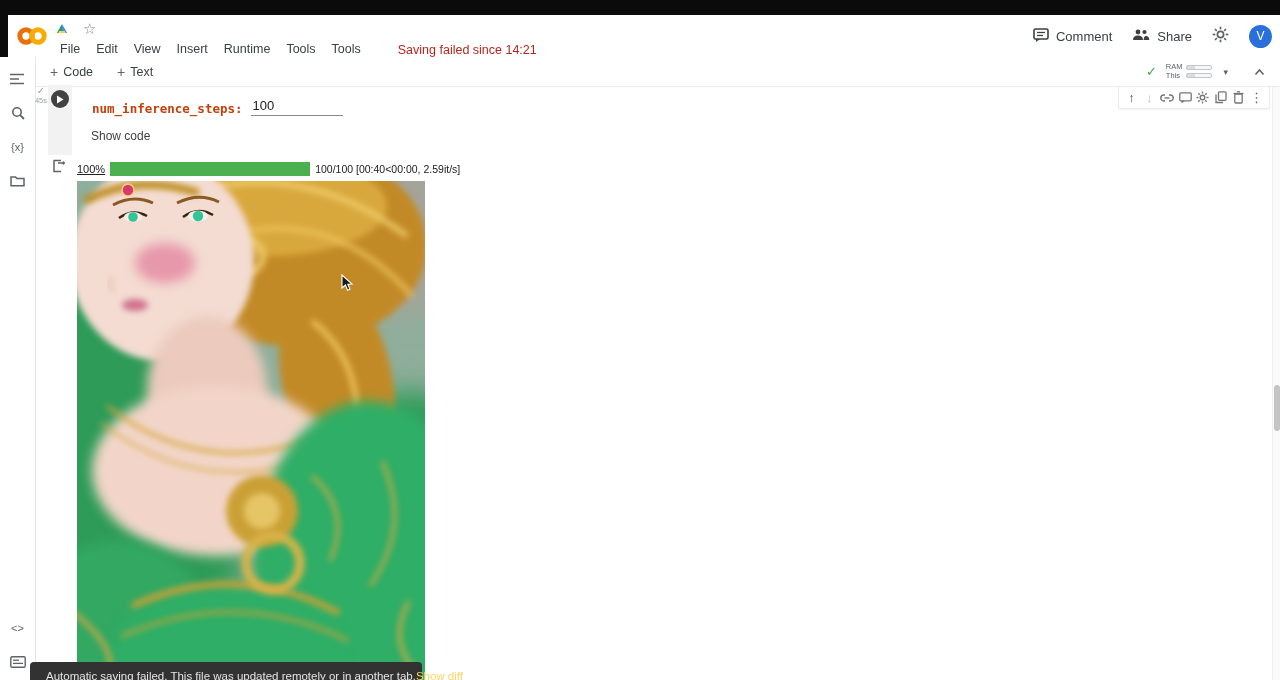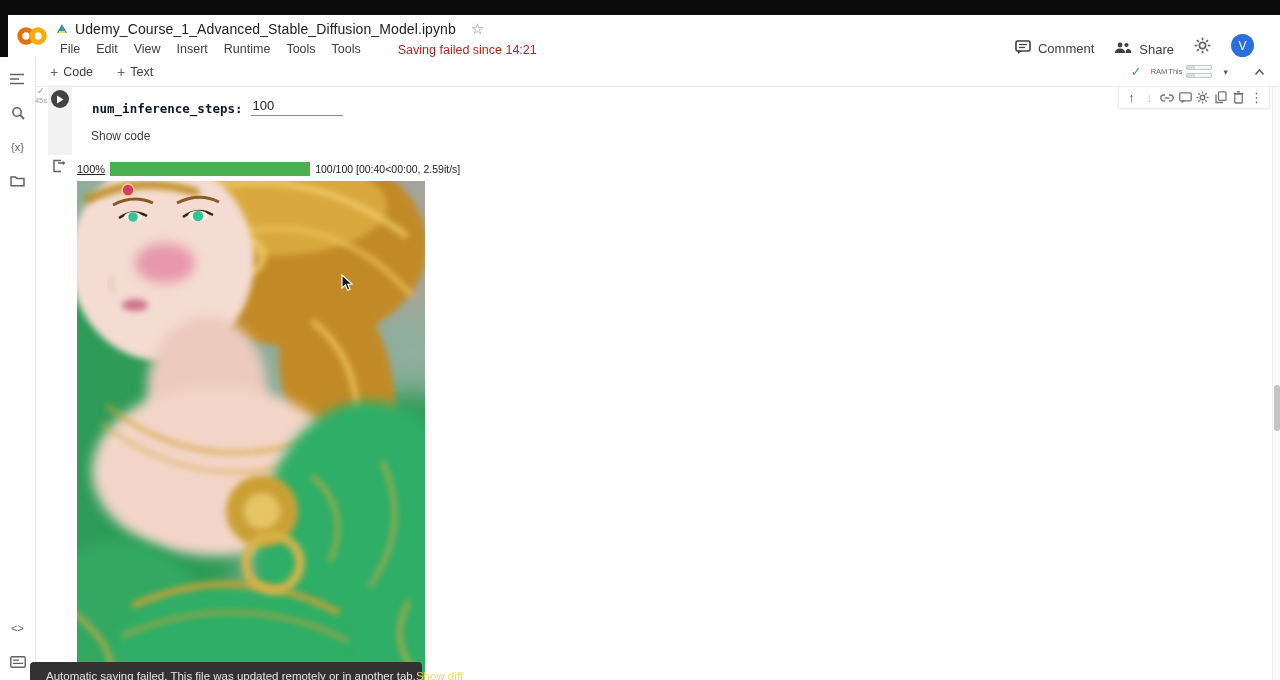--- a/index.html
+++ b/index.html
@@ -15,35 +15,35 @@
   .header { position:absolute; left:8px; top:15px; width:1272px; height:42px; background:#fff; }
   .logo { position:absolute; left:8px; top:10px; }
   .title-block { position:absolute; left:48px; top:4px; }
   .title-row { display:flex; align-items:center; gap:7px; height:19px; }
   .nb-title { font-size:14px; color:#202124; letter-spacing:.1px; }
   .star { font-size:15px; color:#80868b; margin-left:8px; line-height:14px; cursor:pointer; }
   .menu-row { display:flex; align-items:flex-end; gap:2px; margin-top:3px; height:16px; }
   .menu-item { font-size:12.5px; color:#3c4043; padding:1px 7px; border-radius:3px; cursor:pointer; }
   .menu-item:first-child { padding-left:4px; }
   .save-status { font-size:12.5px; color:#b3261e; margin-left:28px; white-space:nowrap; }
-  .header-actions { position:absolute; right:26px; top:0; height:42px; display:flex; align-items:flex-end; gap:20px; }
+  .header-actions { position:absolute; right:8px; top:0; height:42px; display:flex; align-items:center; gap:20px; }
   .hbtn { display:flex; align-items:center; gap:7px; font-size:13px; color:#3c4043; cursor:pointer; }
   .avatar { width:23px; height:23px; border-radius:50%; background:#2a6fdb; color:#fff; font-size:12px;
             display:flex; align-items:center; justify-content:center; cursor:pointer; }
 
   
   .toolbar { position:absolute; left:36px; top:57px; width:1244px; height:30px; background:#fff;
              border-bottom:1px solid #ebebeb; display:flex; align-items:center; }
   .tb-btn { display:flex; align-items:center; gap:5px; font-size:12.5px; color:#3c4043;
             padding:3px 10px; margin-left:4px; border-radius:3px; cursor:pointer; }
   .tb-plus { color:#5f6368; font-size:14px; line-height:12px; }
   .tb-right { margin-left:auto; display:flex; align-items:center; gap:9px; padding-right:14px; }
   .check-ok { color:#34a853; font-size:13px; }
   .resources { display:flex; align-items:center; gap:4px; cursor:pointer; }
-  .res-labels { display:flex; flex-direction:row; gap:1px; font-size:7.5px; color:#5f6368; line-height:8px; }
+  .res-labels { display:flex; flex-direction:column; gap:1px; font-size:7.5px; color:#5f6368; line-height:8px; }
   .res-bars { display:flex; flex-direction:column; gap:3px; }
   .res-bar { width:26px; height:5px; border:1px solid #c3c7cb; border-radius:2px; background:
              linear-gradient(to right,#dadce0 0 35%, #f6f7f8 35%); }
   .caret { font-size:9px; color:#5f6368; cursor:pointer; margin-left:2px; }
   .collapse-ctl { margin-left:16px; cursor:pointer; display:flex; align-items:center; }
 
   
   .sidebar { position:absolute; left:0; top:57px; width:36px; height:623px; background:#fff;
              border-right:1px solid #e6e6e6; display:flex; flex-direction:column; align-items:center;
              padding:14px 0 10px 0; gap:18px; }
@@ -52,21 +52,21 @@
   .side-spacer { margin-top:auto; }
 
   
   .exec-indicator { position:absolute; left:33px; top:86px; width:16px; text-align:center; color:#9aa0a6; }
   .exec-check { font-size:10px; line-height:10px; }
   .exec-time { font-size:7.5px; line-height:9px; }
   .cell-gutter { position:absolute; left:48px; top:85px; width:24px; height:70px; background:#f2f2f2; }
   .play-btn { position:absolute; left:3px; top:5px; width:18px; height:18px; border-radius:50%;
               background:#424242; display:flex; align-items:center; justify-content:center; cursor:pointer; }
   .form-row { position:absolute; left:92px; top:98px; display:flex; align-items:flex-end; gap:8px; }
-  .form-label { font-family:"DejaVu Sans Mono", monospace; font-weight:700; font-size:12.5px; color:#0f172a; }
+  .form-label { font-family:"DejaVu Sans Mono", monospace; font-weight:700; font-size:12.5px; color:#c2410c; }
   .form-input { width:92px; border:none; border-bottom:1px solid #8a8a8a; outline:none; background:transparent;
                 font-family:"Liberation Sans", sans-serif; font-size:13px; color:#202124; padding:0 0 2px 2px; }
   .show-code { position:absolute; left:91px; top:129px; font-size:12px; color:#404040; cursor:pointer; }
   .cell-toolbar { position:absolute; left:1118px; top:86px; width:152px; height:23px; background:#fff;
                   border:1px solid #ececec; border-radius:2px; box-shadow:0 1px 2px rgba(0,0,0,.06);
                   display:flex; align-items:center; justify-content:space-between; padding:0 5px; }
   .ct-icon { width:15px; text-align:center; color:#757575; font-size:12px; cursor:pointer;
              display:flex; align-items:center; justify-content:center; }
   .arrow-up { color:#424242; font-size:13px; }
   .arrow-down { color:#c6c6c6; font-size:13px; }
@@ -112,21 +112,20 @@
     </div>
     <div class="title-block">
       <div class="title-row">
         <span>
           <svg width="12" height="11" viewBox="0 0 12 10">
             <polygon points="6,0.5 0.8,9.5 6,9.5" fill="#1da462"></polygon>
             <polygon points="6,0.5 6,9.5 11.2,9.5" fill="#4688f4"></polygon>
             <polygon points="2.1,9.5 9.9,9.5 8.7,7.4 3.3,7.4" fill="#ffcf48"></polygon>
           </svg>
         </span>
-        <span class="nb-title">Udemy_Course_1_Advanced_Stable_Diffusion_Model.ipynb</span>
         <span class="star">☆</span>
       </div>
       <div class="menu-row">
         <span class="menu-item">File</span>
         <span class="menu-item">Edit</span>
         <span class="menu-item">View</span>
         <span class="menu-item">Insert</span>
         <span class="menu-item">Runtime</span>
         <span class="menu-item">Tools</span>
         <span class="menu-item">Tools</span>

